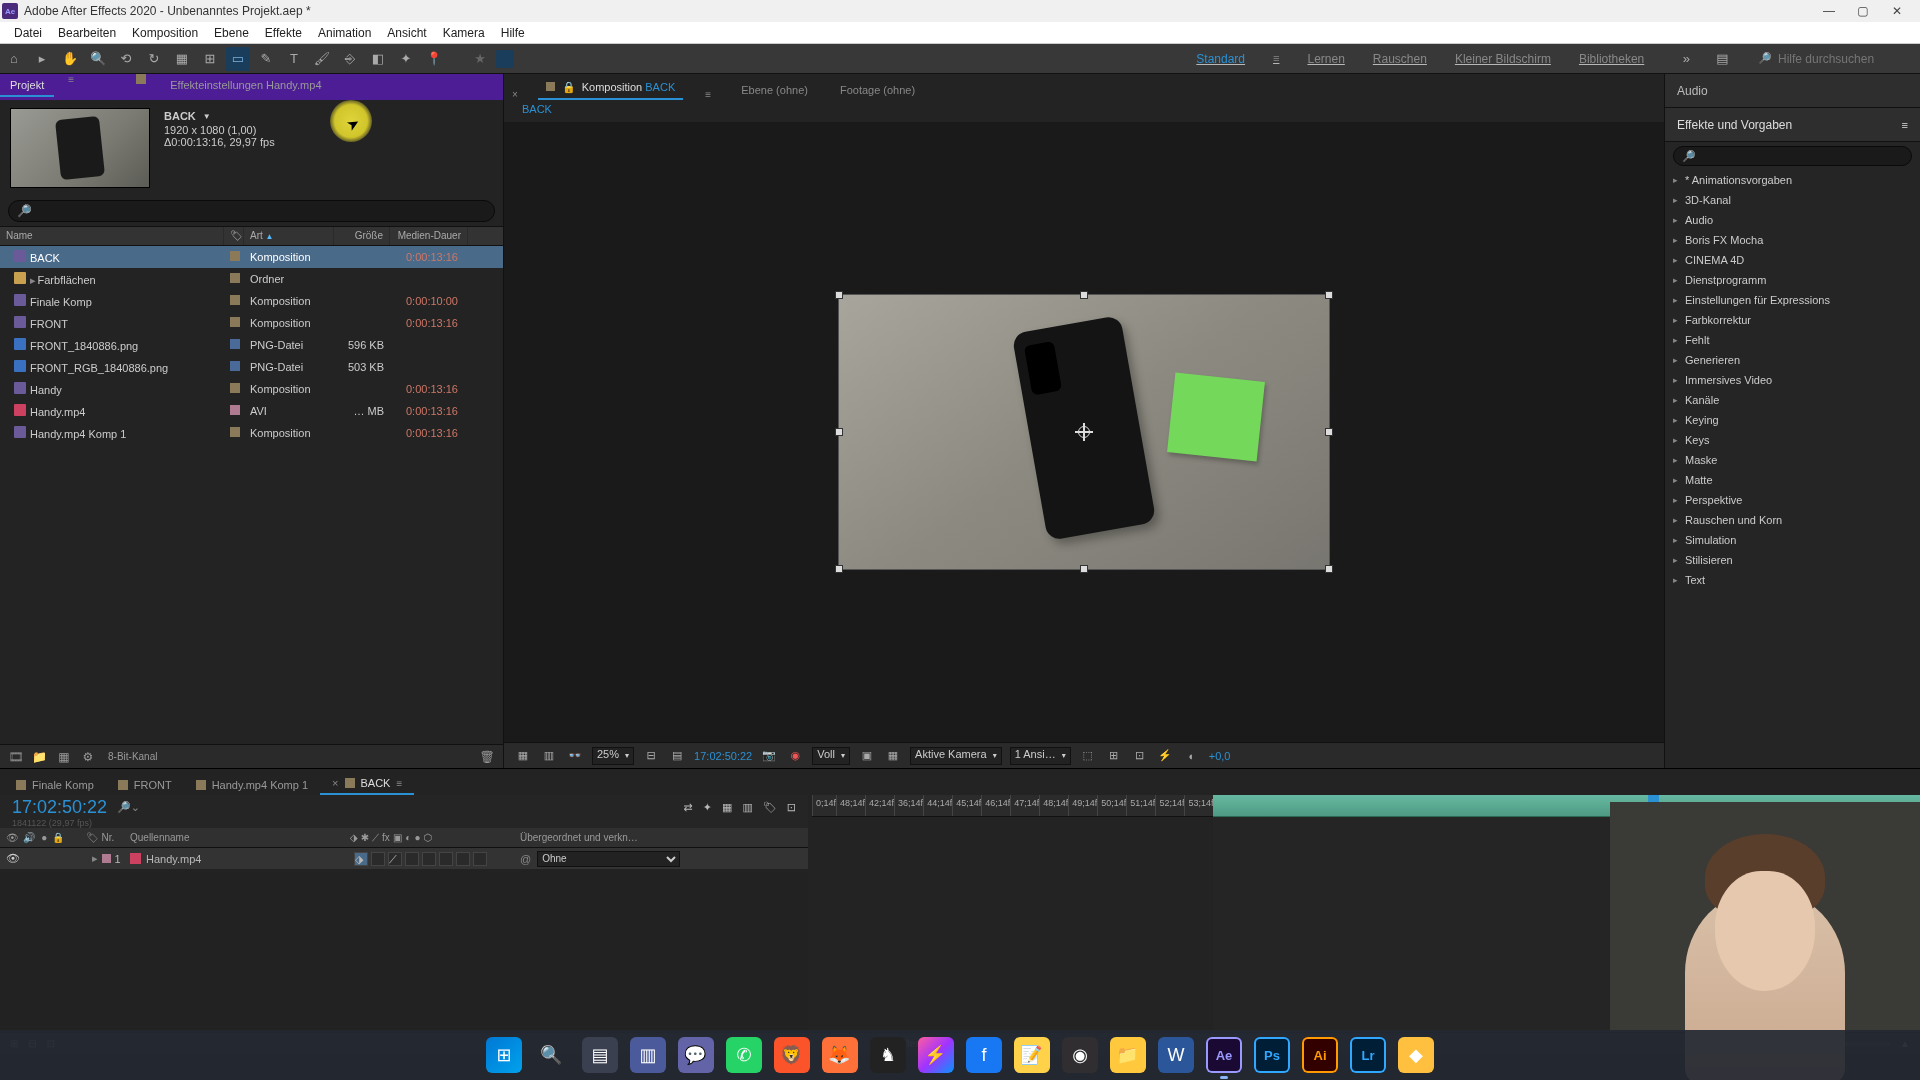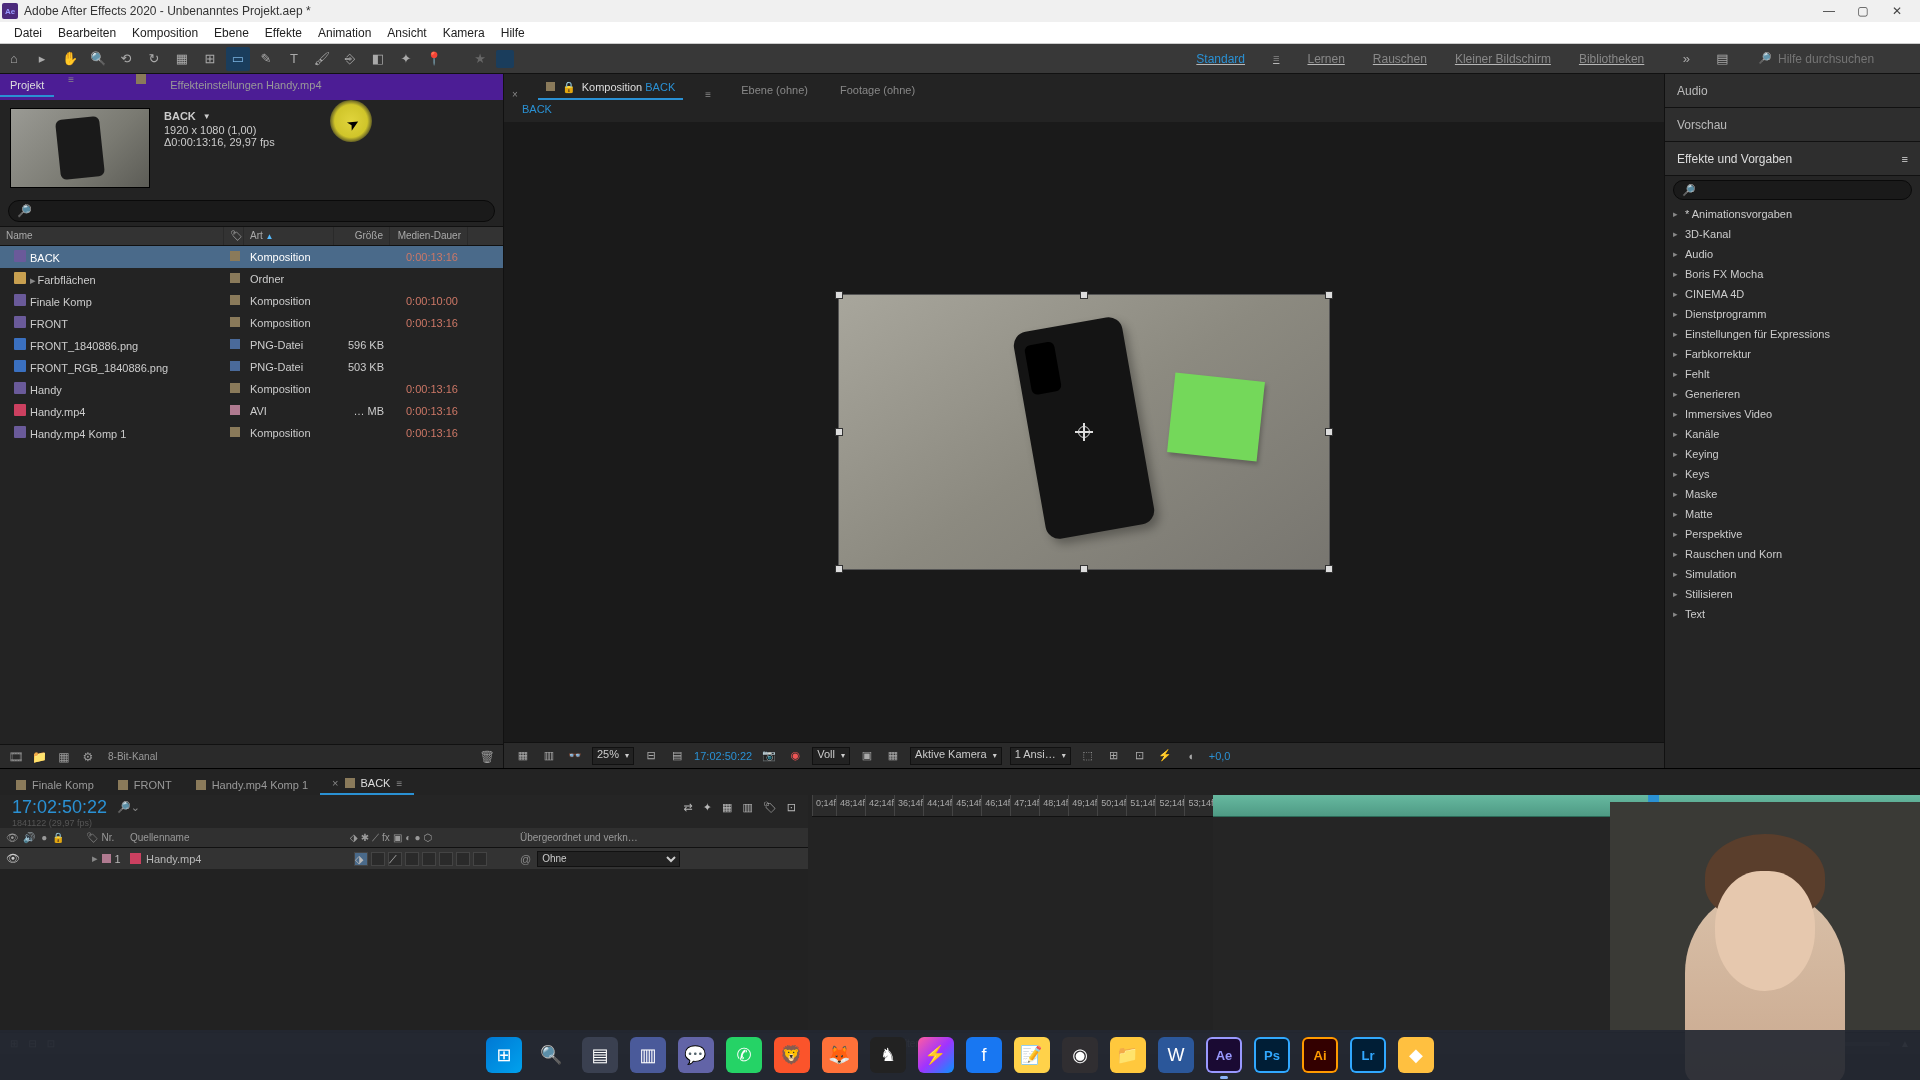--- a/index.html
+++ b/index.html
@@ -388,23 +388,20 @@
       <div class="cf-icon">⚡</div>
       <div class="cf-icon">◐</div>
       <span class="tc">+0,0</span>
     </div>
   </div>
 
   <div class="panel-right">
     <div class="rp-header">
         <span>Audio</span>
       </div>
-    <div class="rp-header">
-        <span>Vorschau</span>
-      </div>
     <div class="rp-header active">
       <span>Effekte und Vorgaben</span>
         <span style="font-size:11px;">≡</span>
     </div>
     <div class="rp-search-row">
         <div class="rp-search">
           <span style="color:#888;">🔎</span>
         </div>
       </div>
     <div class="rp-tree" id="rp-tree">

